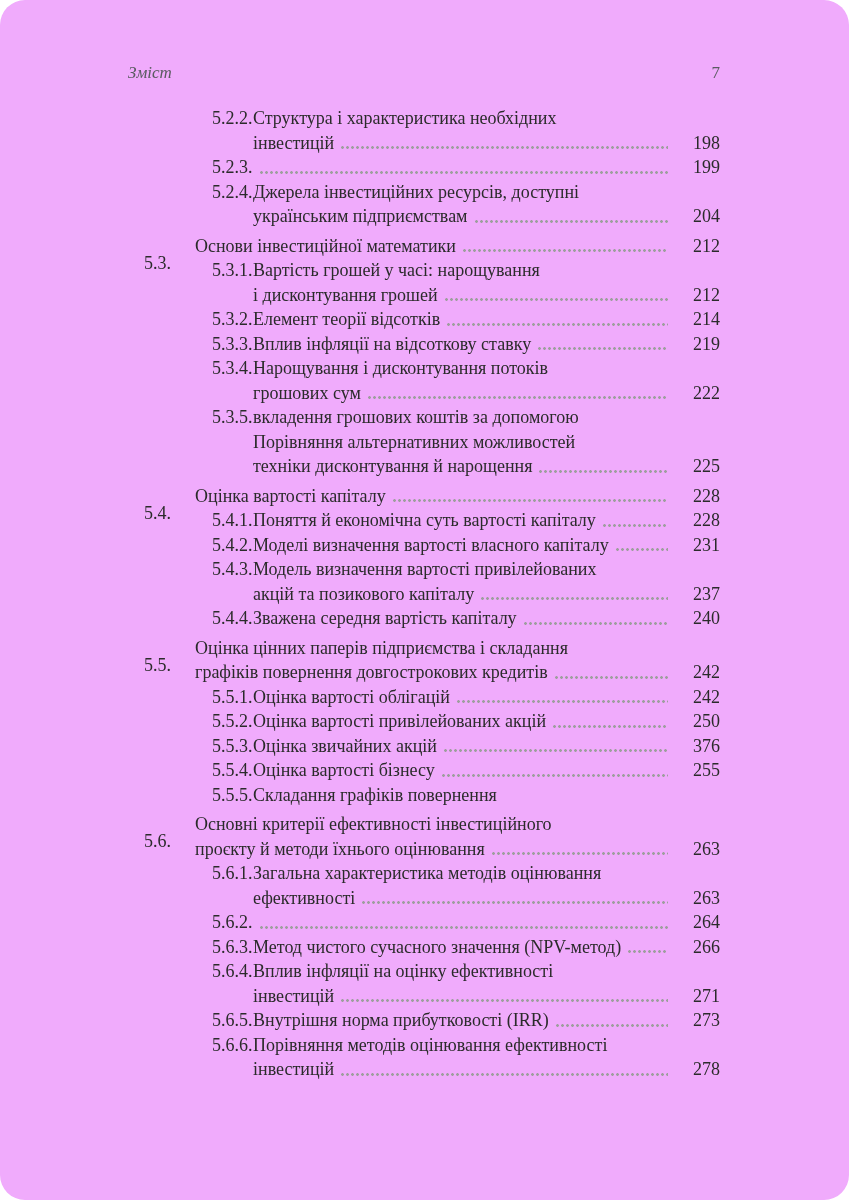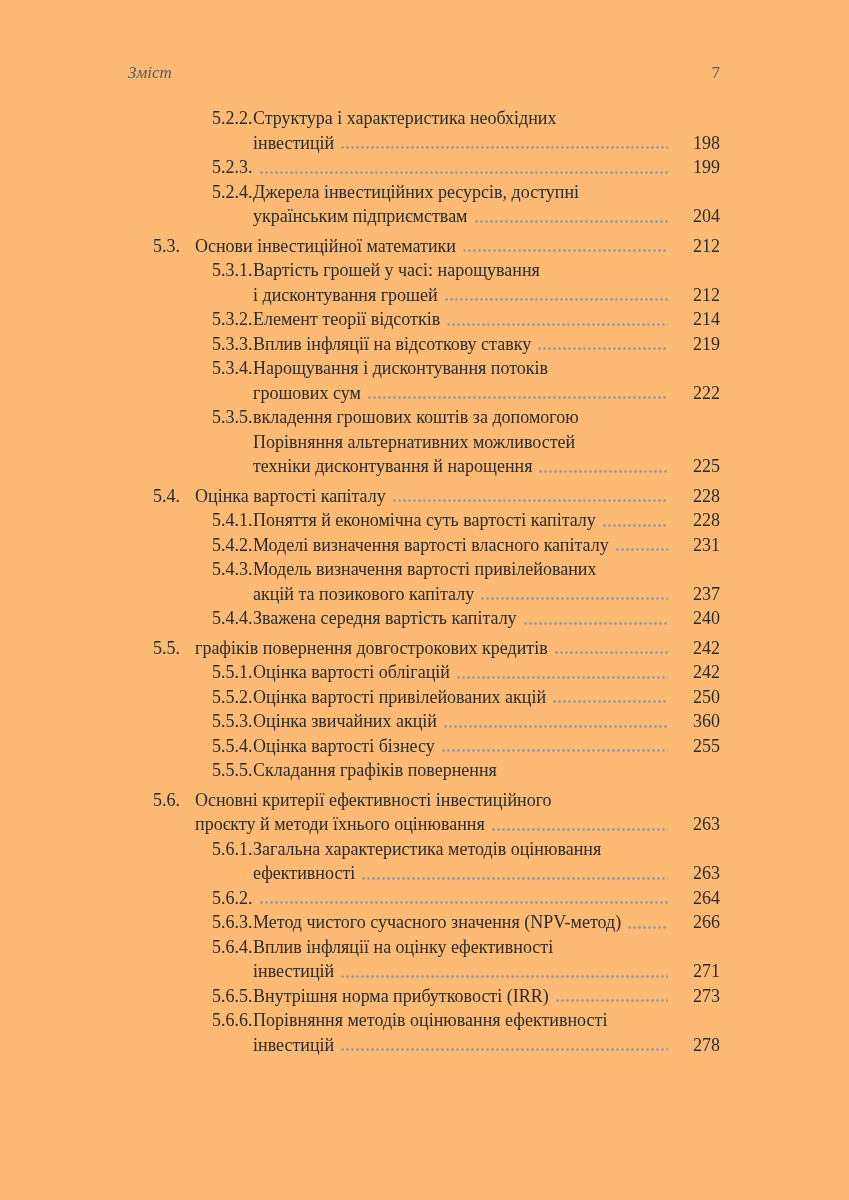--- a/index.html
+++ b/index.html
@@ -1,23 +1,24 @@
 <!DOCTYPE html>
 <html><head>
 <meta charset="utf-8">
 <style>
   html, body { margin: 0; padding: 0; background: #ffffff; }
   .page {
     position: relative;
     width: 849px;
     height: 1200px;
-    background: #fdba74;
+    background: #f0abfc;
     font-family: "Liberation Serif", "DejaVu Serif", serif;
     color: #2b2b2b;
     overflow: hidden;
+    border-radius: 25px;
   }
   .running-head {
     position: absolute;
     top: 63px;
     left: 128px;
     width: 592px;
     display: flex;
     justify-content: space-between;
     align-items: baseline;
     font-size: 17px;
@@ -30,21 +31,21 @@
     position: absolute;
     top: 106px;
     left: 128px;
     width: 592px;
     font-size: 18px;
     line-height: 24.5px;
   }
   .entry { position: relative; }
   .entry.group-start { margin-top: 5px; }
   .entry .num { position: absolute; top: 0; }
-  .entry.level1 .num { left: 25px; }
+  .entry.level1 .num { left: 16px; margin-top: 17px; }
   .entry.level1 .body { padding-left: 67px; }
   .entry.level2 .num { left: 84px; }
   .entry.level2 .body { padding-left: 125px; }
   .tl .t { white-space: nowrap; }
   .tl-last { display: flex; }
   .leader {
     flex: 1 1 0;
     min-width: 10px;
     height: 3px;
     align-self: flex-end;
@@ -212,20 +213,21 @@
           <div class="tl tl-last">
             <span class="t">Зважена середня вартість капіталу</span>
             <span class="leader"></span>
             <span class="pagenum">240</span>
           </div>
         </div>
       </div>
       <div class="entry level1 group-start">
         <span class="num">5.5.</span>
         <div class="body">
+          <div class="tl"><span class="t">Оцінка цінних паперів підприємства і складання</span></div>
           <div class="tl tl-last">
             <span class="t">графіків повернення довгострокових кредитів</span>
             <span class="leader"></span>
             <span class="pagenum">242</span>
           </div>
         </div>
       </div>
       <div class="entry level2">
         <span class="num">5.5.1.</span>
         <div class="body">
@@ -245,21 +247,21 @@
             <span class="pagenum">250</span>
           </div>
         </div>
       </div>
       <div class="entry level2">
         <span class="num">5.5.3.</span>
         <div class="body">
           <div class="tl tl-last">
             <span class="t">Оцінка звичайних акцій</span>
             <span class="leader"></span>
-            <span class="pagenum">360</span>
+            <span class="pagenum">376</span>
           </div>
         </div>
       </div>
       <div class="entry level2">
         <span class="num">5.5.4.</span>
         <div class="body">
           <div class="tl tl-last">
             <span class="t">Оцінка вартості бізнесу</span>
             <span class="leader"></span>
             <span class="pagenum">255</span>

